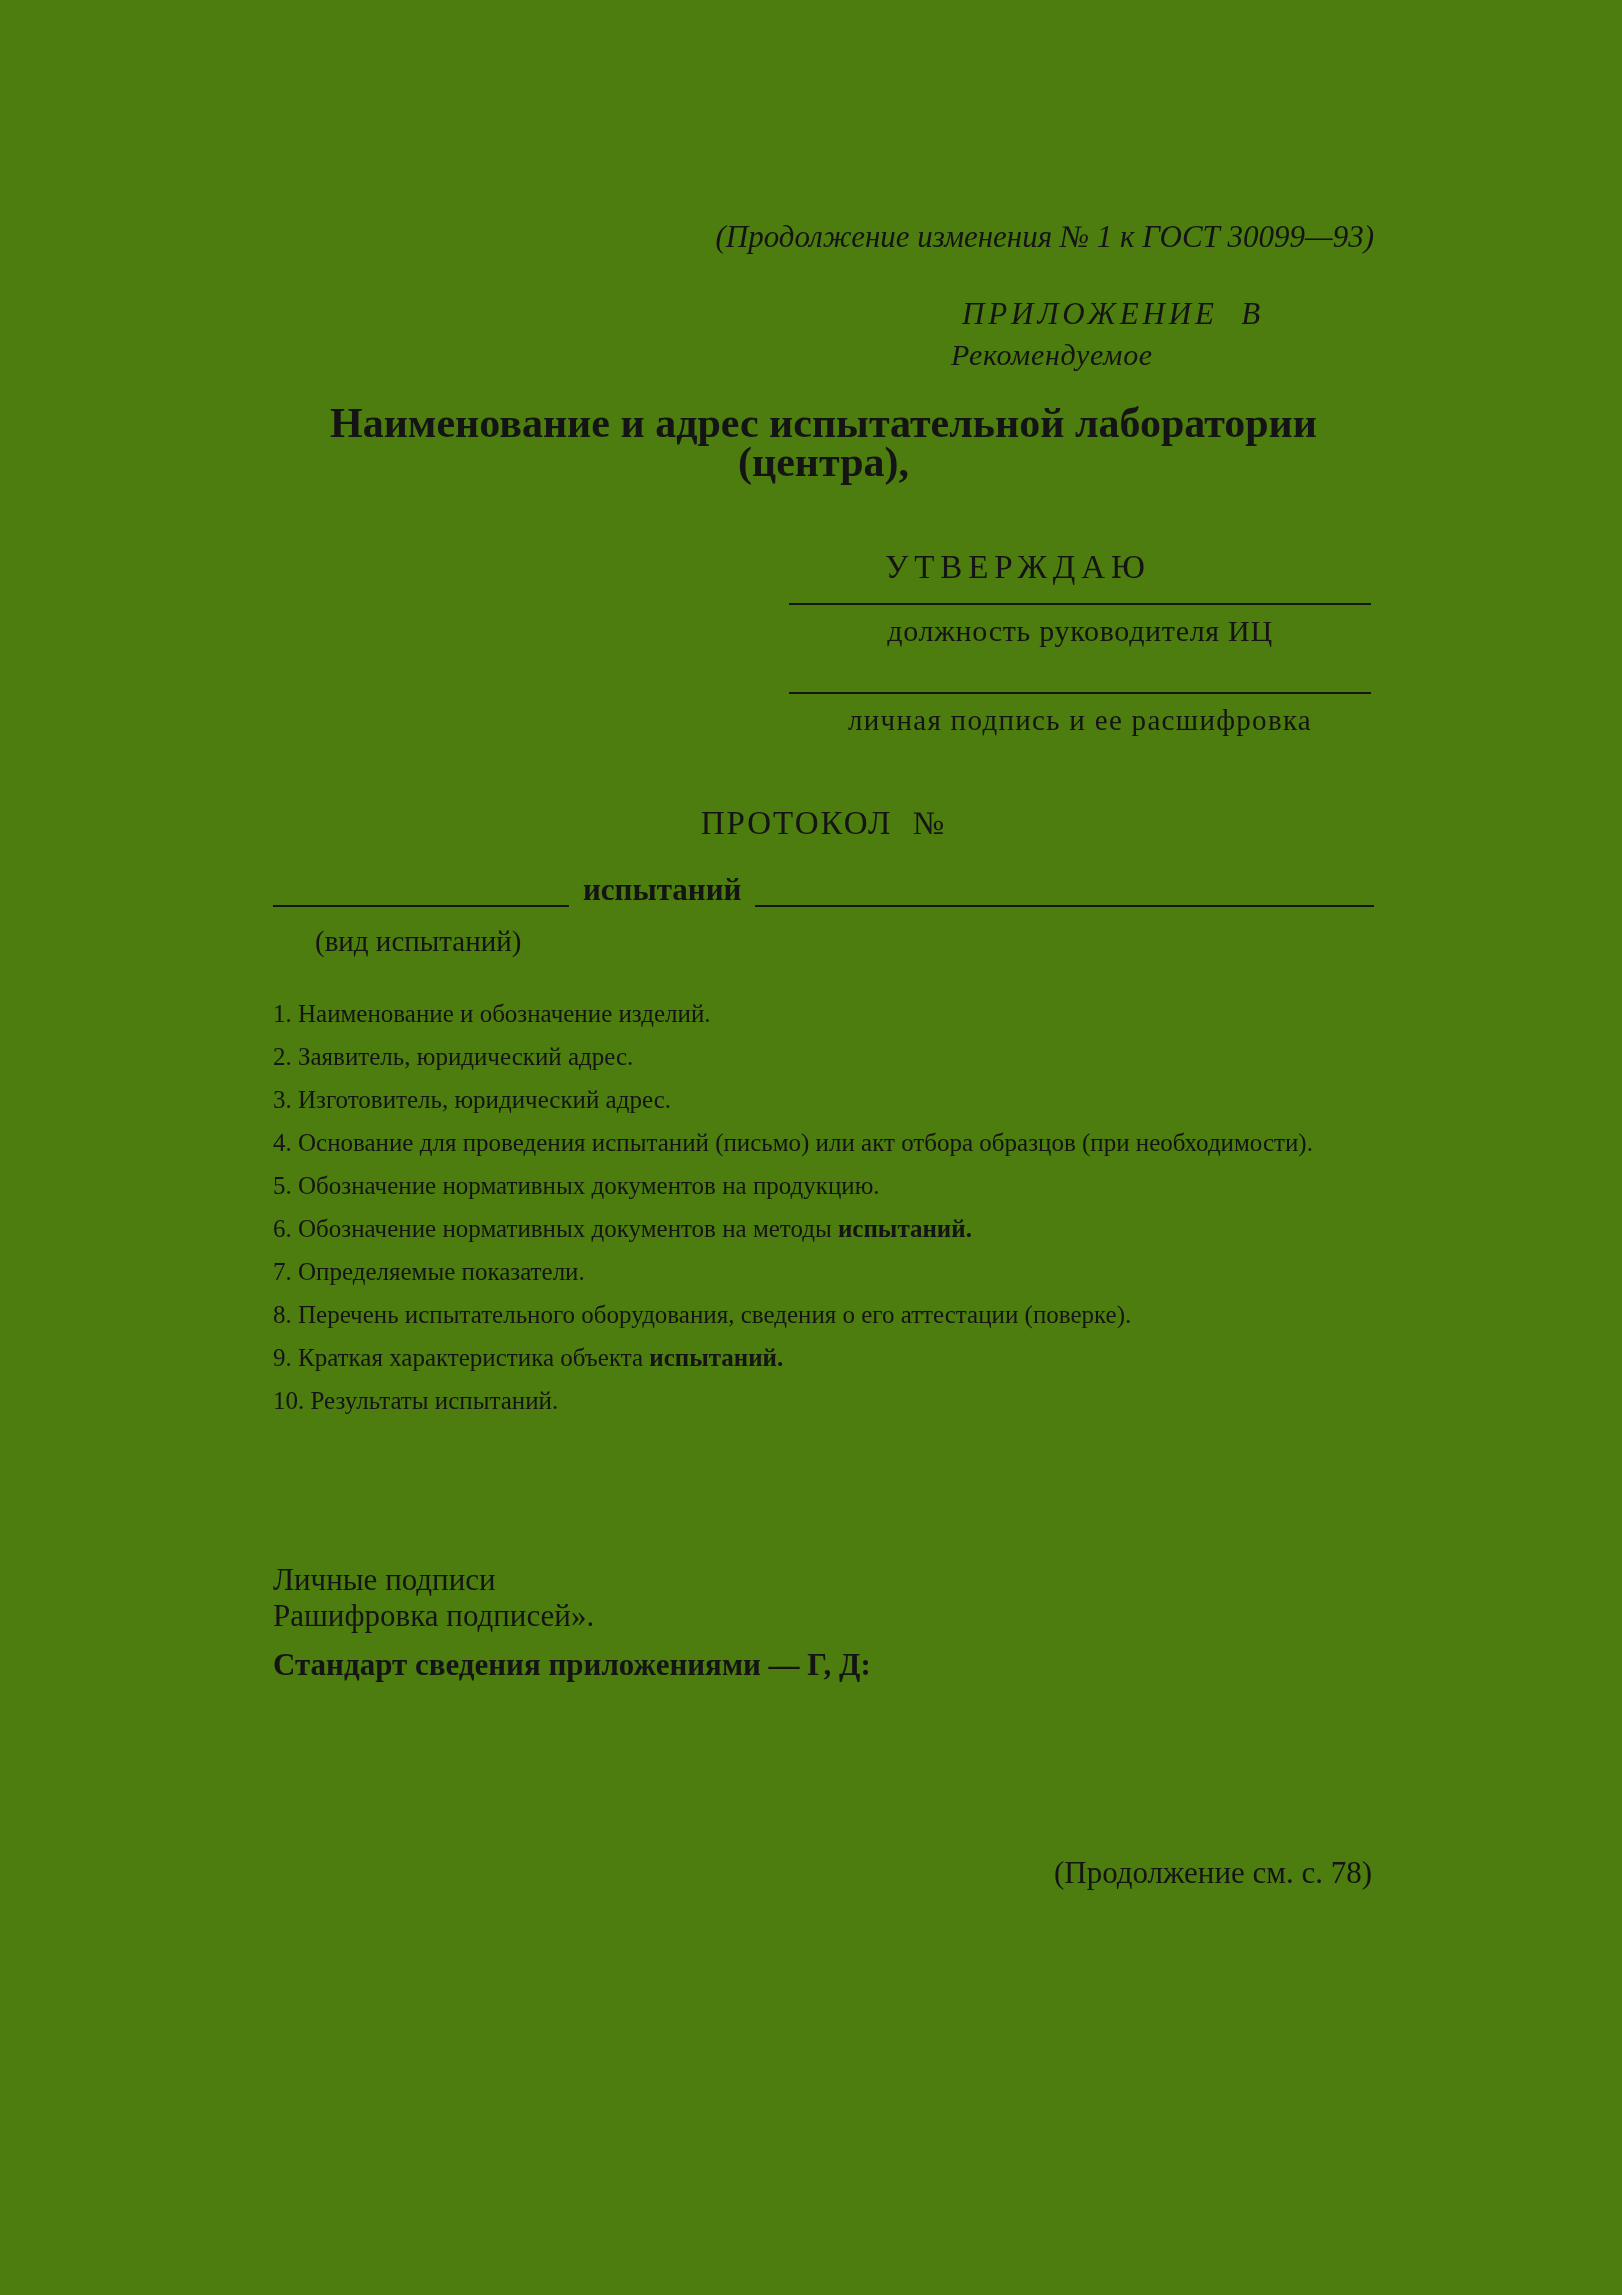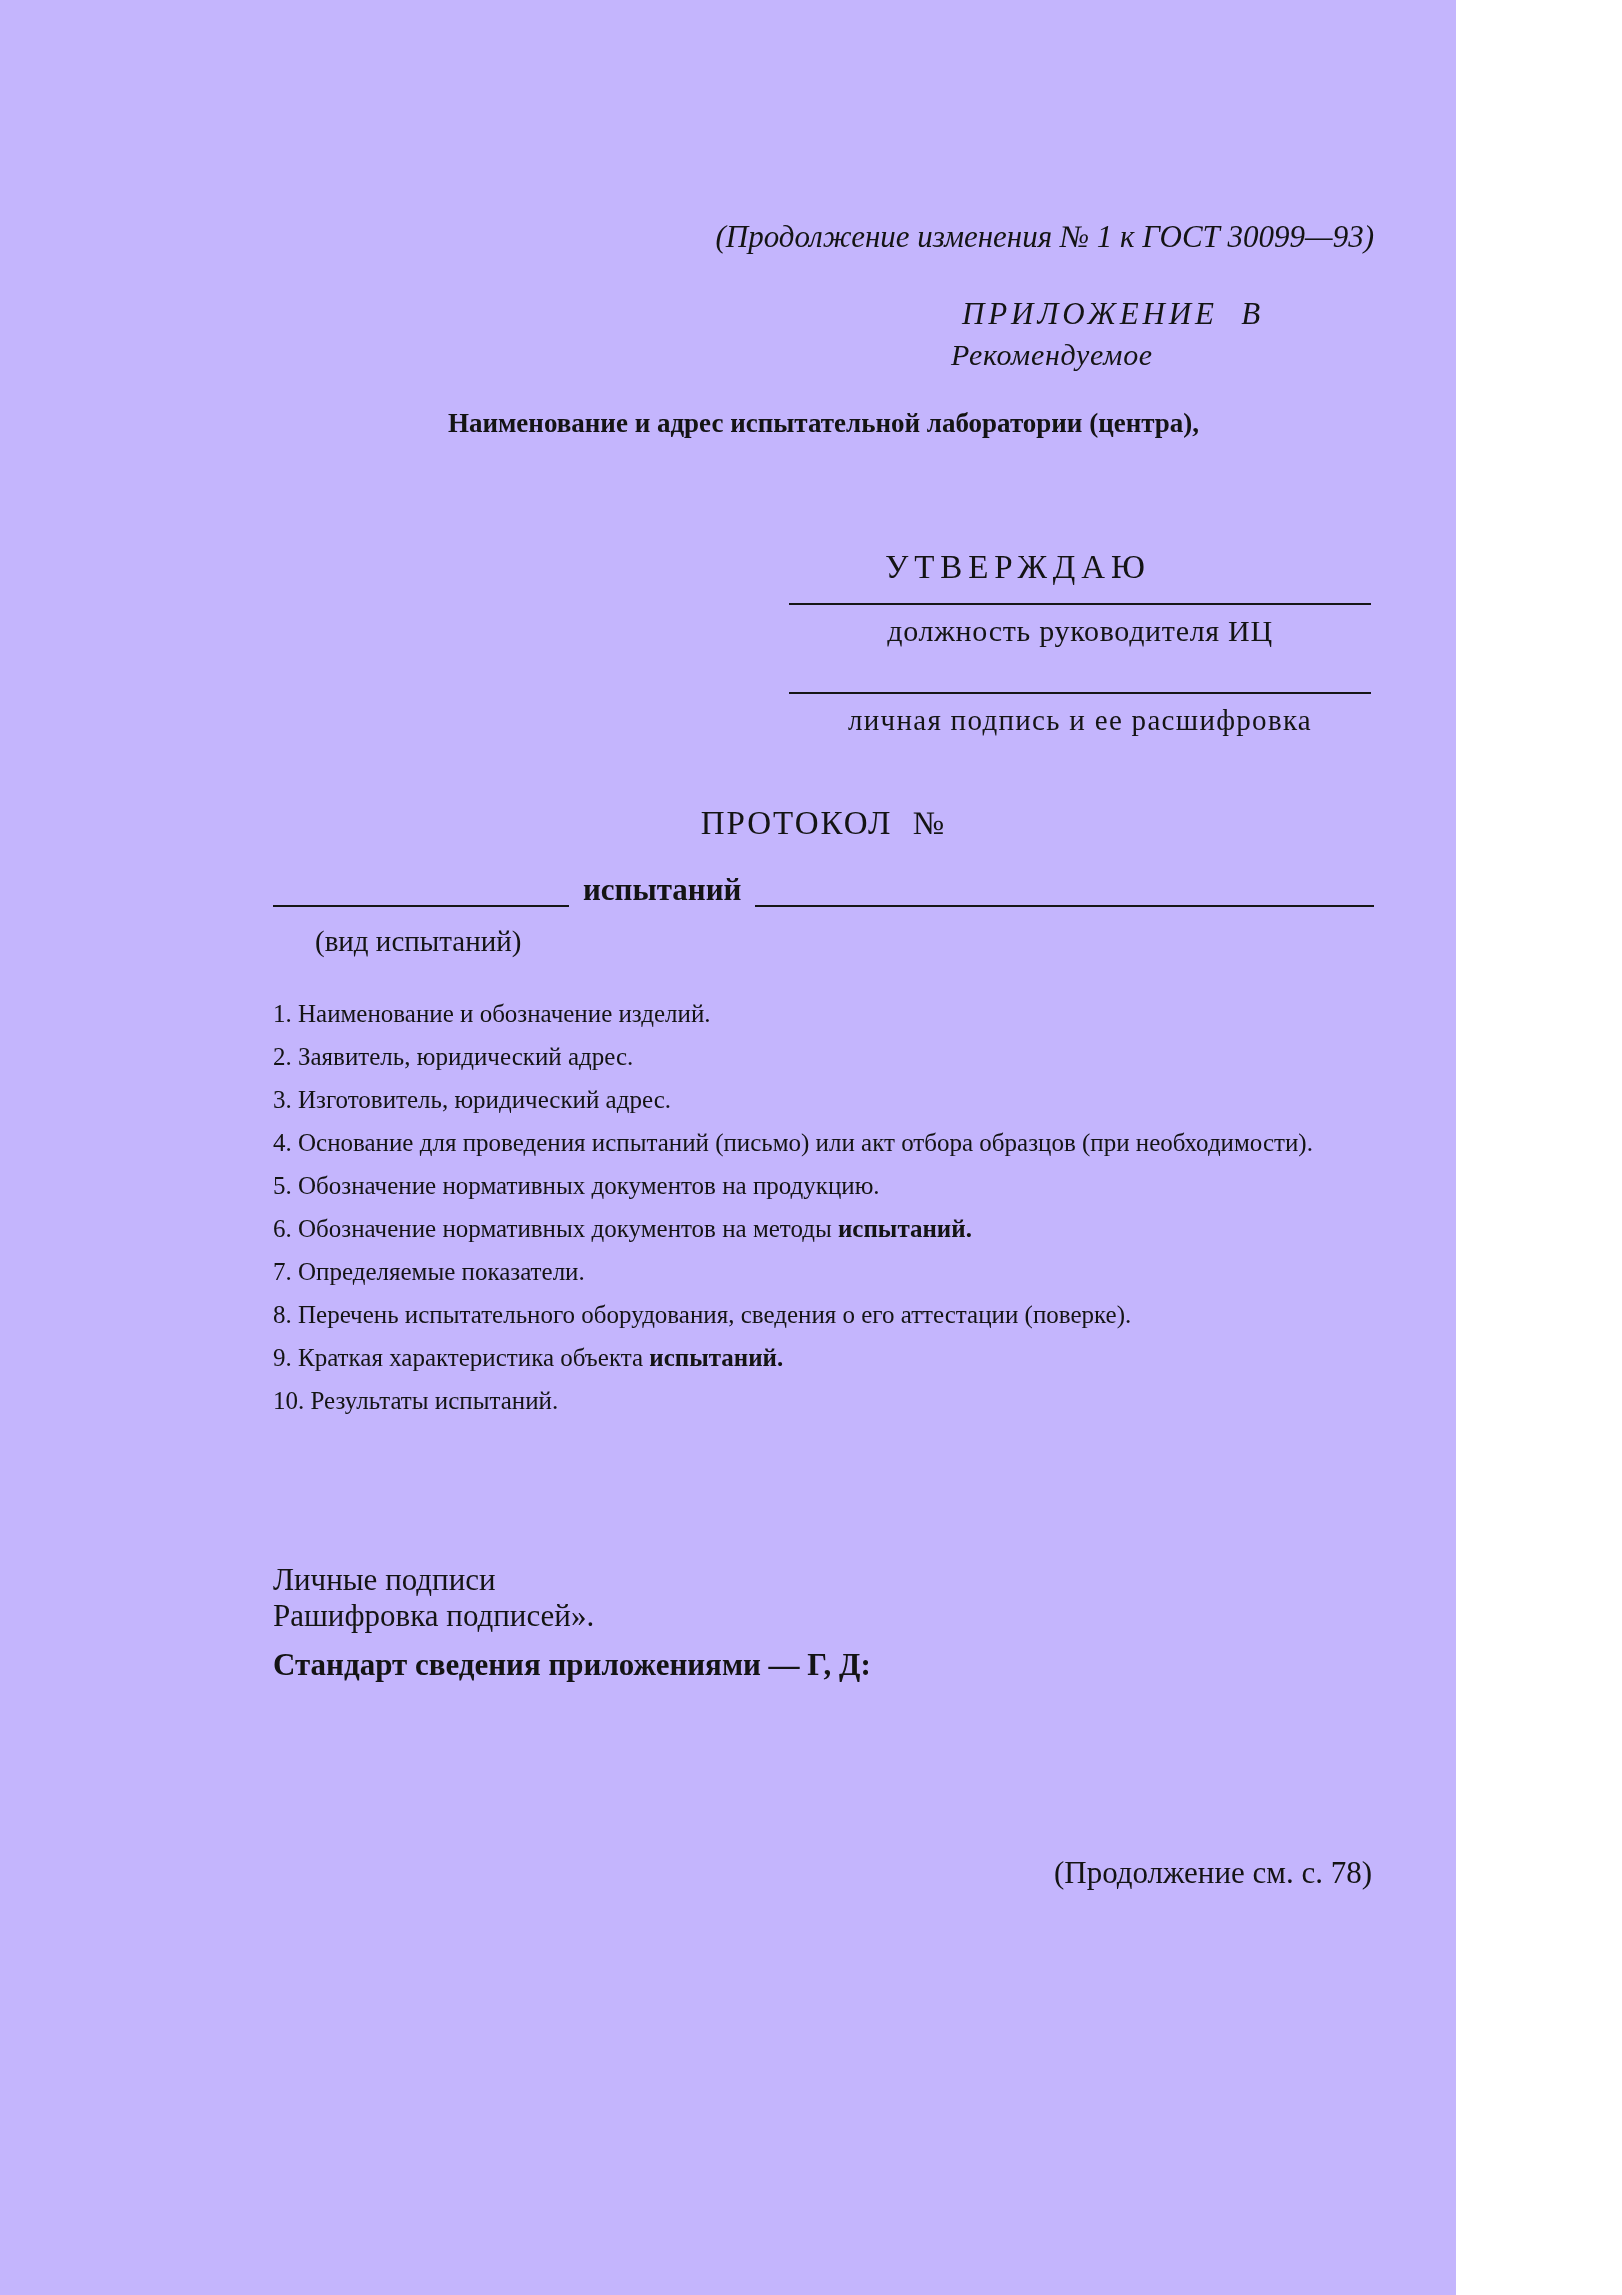--- a/index.html
+++ b/index.html
@@ -4,39 +4,39 @@
 <style>
   * { margin: 0; padding: 0; box-sizing: border-box; }
   html, body { background: #ffffff; }
   body {
     width: 1622px; height: 2295px;
     font-family: "Liberation Serif", serif;
     color: #141414;
   }
   .page {
     position: relative;
-    width: 1456px; height: 2295px;
-    background: #c4b5fd;
+    width: 1622px; height: 2295px;
+    background: #4d7c0f;
     overflow: hidden;
   }
   .header-note {
     position: absolute; top: 219px; left: 273px; width: 1101px;
     text-align: right; font-style: italic; font-size: 31px;
   }
   .appendix-label {
     position: absolute; top: 296px; left: 962px;
     font-style: italic; font-size: 31px; letter-spacing: 3.9px; white-space: pre;
   }
   .appendix-sub {
     position: absolute; top: 338px; left: 951px;
     font-style: italic; font-size: 30px; letter-spacing: 0.7px;
   }
   .doc-title {
     position: absolute; top: 404px; left: 273px; width: 1101px;
-    text-align: center; font-weight: bold; font-size: 27px; line-height: 39px;
+    text-align: center; font-weight: bold; font-size: 42px; line-height: 39px;
   }
   .approve-label {
     position: absolute; top: 521px; left: 885px;
     font-size: 33px; letter-spacing: 5.9px; margin-top: 28px;
   }
   .sig-line {
     position: absolute; left: 789px; width: 582px; height: 0;
     border-top: 2.6px solid #161616;
   }
   .sig-line-1 { top: 603px; }

